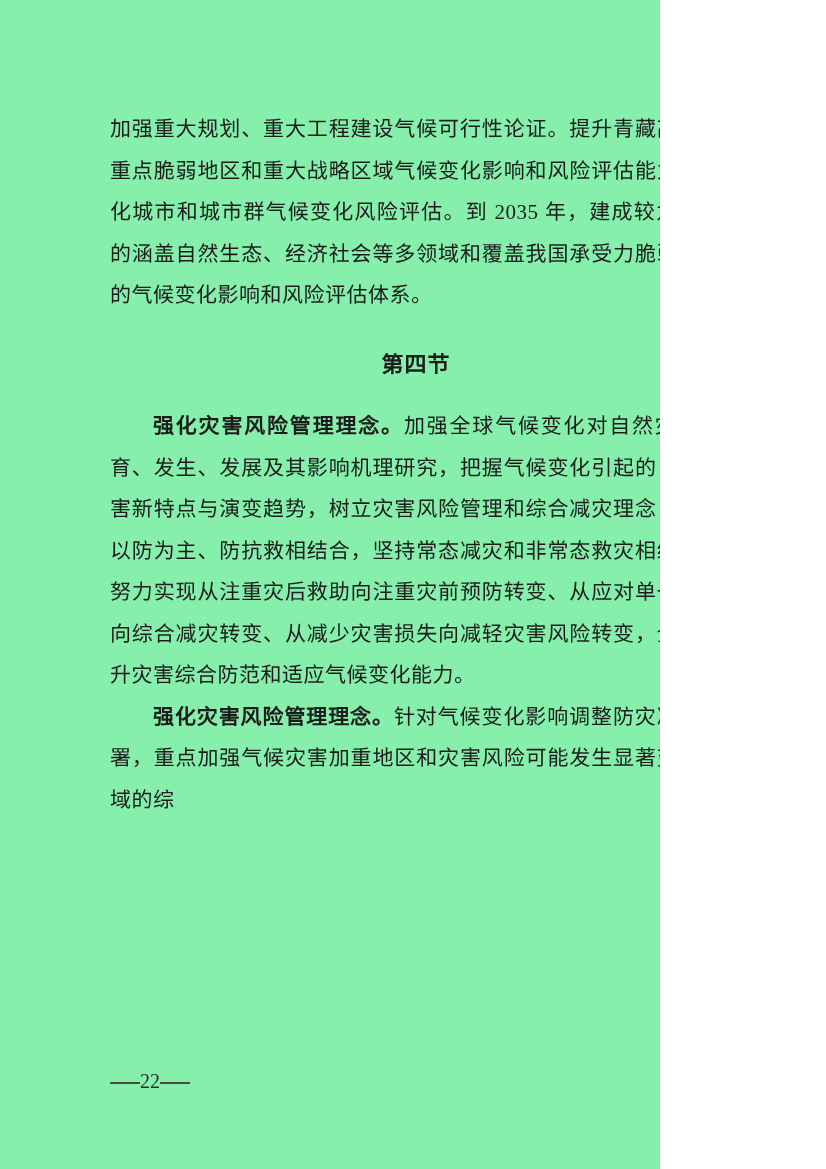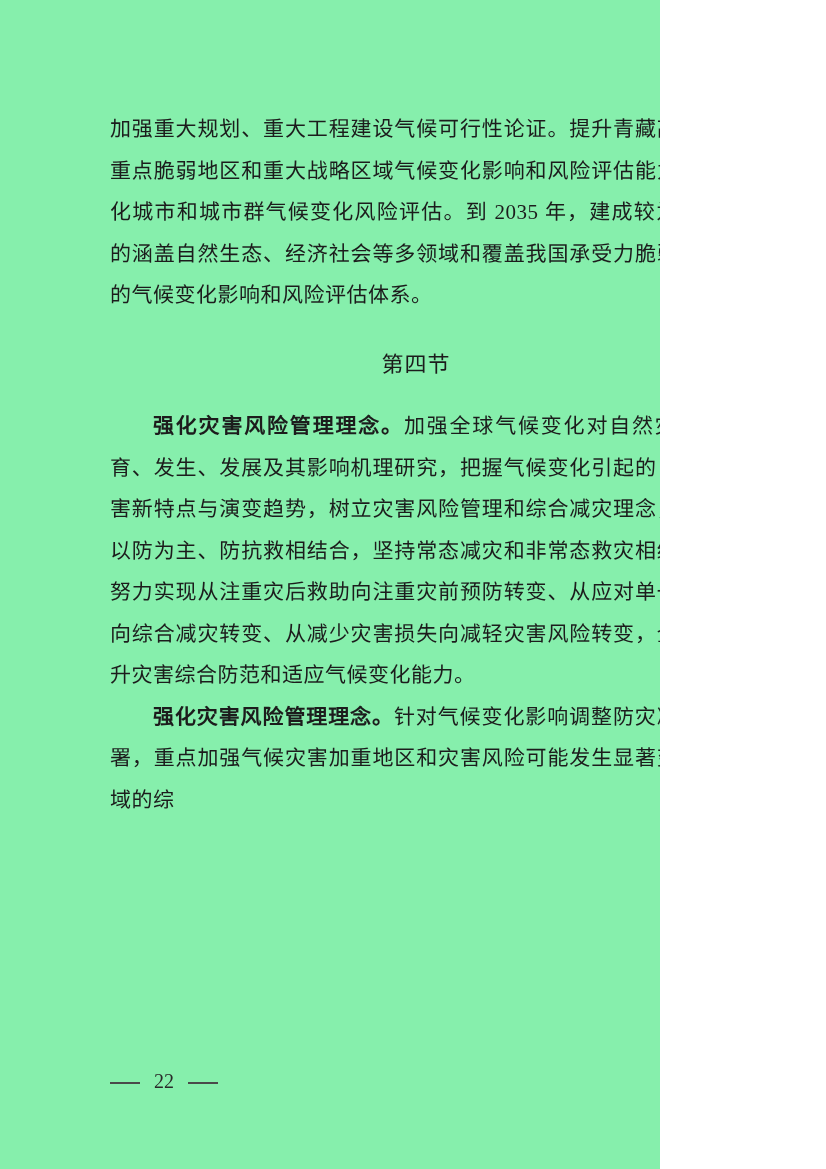--- a/index.html
+++ b/index.html
@@ -35,34 +35,33 @@
     text-indent: 0;
   }
   .para-lead {
     font-weight: bold;
   }
   .section-heading {
     display: flex;
     justify-content: center;
     align-items: baseline;
     gap: 22px;
-    font-weight: normal;
+    font-weight: bold;
     font-size: 22px;
     line-height: 41.5px;
     margin: 27px 0 21px 0;
     text-indent: 0;
     letter-spacing: 1px;
   }
   .footer {
     position: absolute;
     left: 110px;
     top: 1071px;
     display: flex;
     align-items: center;
-    gap: 14px;
     font-size: 20px;
     color: #2a2a2a;
     letter-spacing: 0;
   }
   .footer .dash {
     display: inline-block;
     width: 30px;
     height: 2px;
     background: #4a4a4a;
   }

